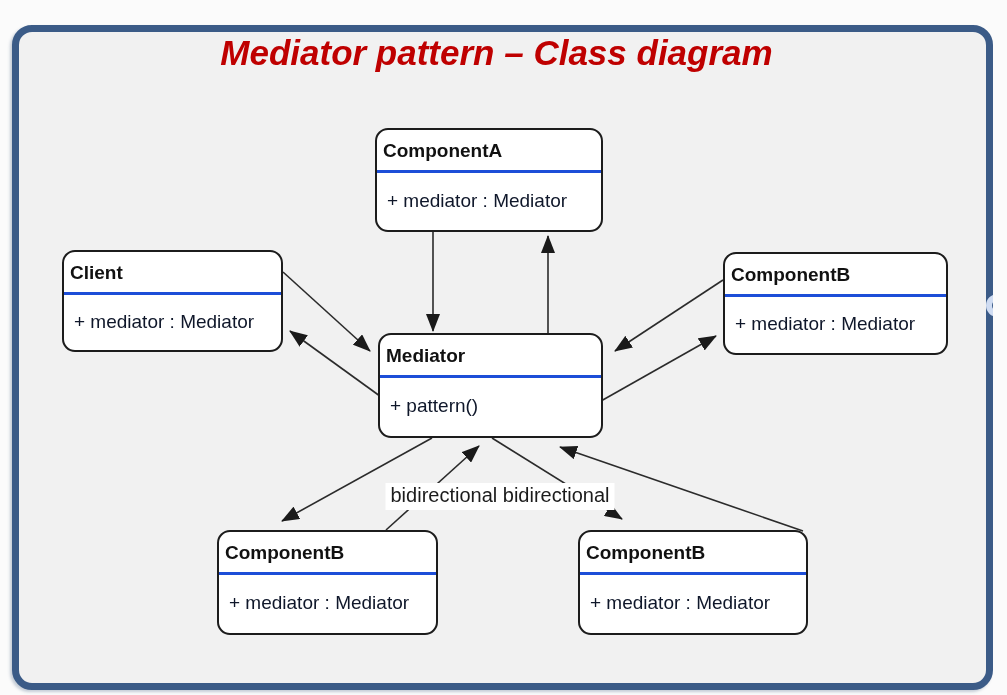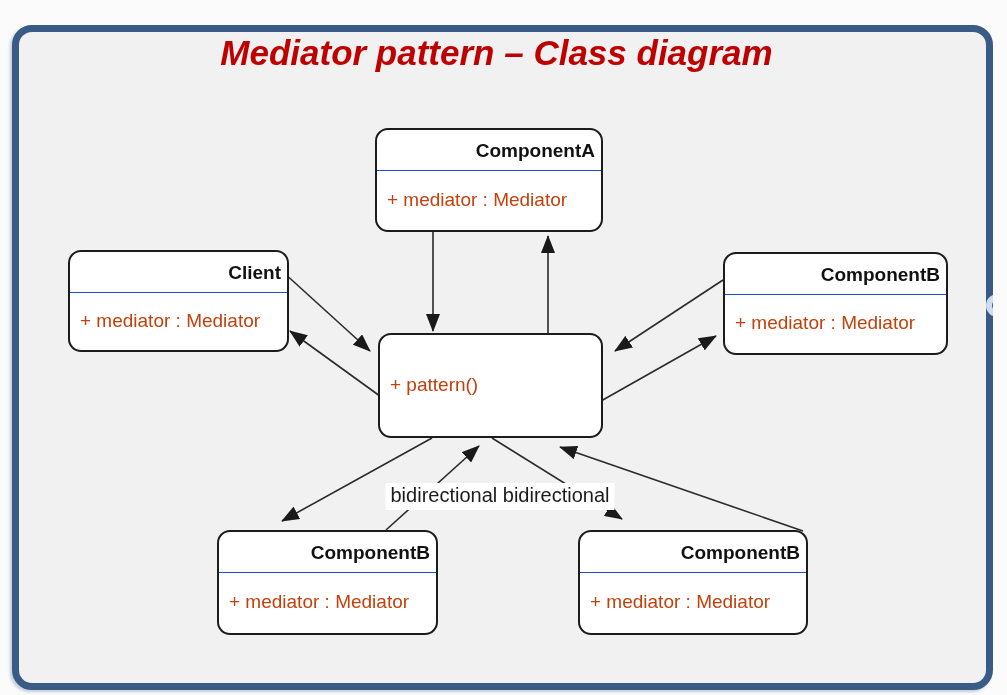--- a/index.html
+++ b/index.html
@@ -66,33 +66,33 @@
     background: var(--box_fill);
     border: 2px solid var(--box_border);
     border-radius: 13px;
     z-index: 2;
     display: flex;
     flex-direction: column;
     overflow: hidden;
   }
   .class-name {
     flex: 0 0 auto;
-    text-align: right;
+    text-align: left;
     font-weight: bold;
     font-size: 19px;
     color: #111;
     padding: 10px 6px 8px 6px;
-    border-bottom: 1px solid #1d4ed8;
+    border-bottom: 3px solid #1d4ed8;
   }
   .class-members {
     flex: 1 1 auto;
     display: flex;
     align-items: center;
     font-size: 19px;
-    color: #c2410c;
+    color: #0f172a;
     padding: 2px 8px 4px 10px;
     white-space: nowrap;
   }
   .edge-label {
     position: absolute;
     left: 500px; top: 483px;
     transform: translateX(-50%);
     background: #ffffff;
     color: #1c1c1c;
     font-size: 20px;
@@ -126,31 +126,32 @@
     <line x1="386" y1="530" x2="479" y2="446" marker-end="url(#arrow)"></line>
     <line x1="492" y1="438" x2="622" y2="519" marker-end="url(#arrow)"></line>
     <line x1="803" y1="531" x2="560" y2="447" marker-end="url(#arrow)"></line>
   </svg>
 
   <div class="class-box" style="left:375px; top:128px; width:228px; height:104px">
     <div class="class-name">ComponentA</div>
     <div class="class-members">+ mediator : Mediator</div>
   </div>
 
-  <div class="class-box" style="left:68px; top:250px; width:221px; height:102px">
+  <div class="class-box" style="left:62px; top:250px; width:221px; height:102px">
     <div class="class-name">Client</div>
     <div class="class-members">+ mediator : Mediator</div>
   </div>
 
   <div class="class-box" style="left:723px; top:252px; width:225px; height:103px">
     <div class="class-name">ComponentB</div>
     <div class="class-members">+ mediator : Mediator</div>
   </div>
 
   <div class="class-box" style="left:378px; top:333px; width:225px; height:105px">
+    <div class="class-name">Mediator</div>
     <div class="class-members">+ pattern()</div>
   </div>
 
   <div class="class-box" style="left:217px; top:530px; width:221px; height:105px">
     <div class="class-name">ComponentB</div>
     <div class="class-members">+ mediator : Mediator</div>
   </div>
 
   <div class="class-box" style="left:578px; top:530px; width:230px; height:105px">
     <div class="class-name">ComponentB</div>

